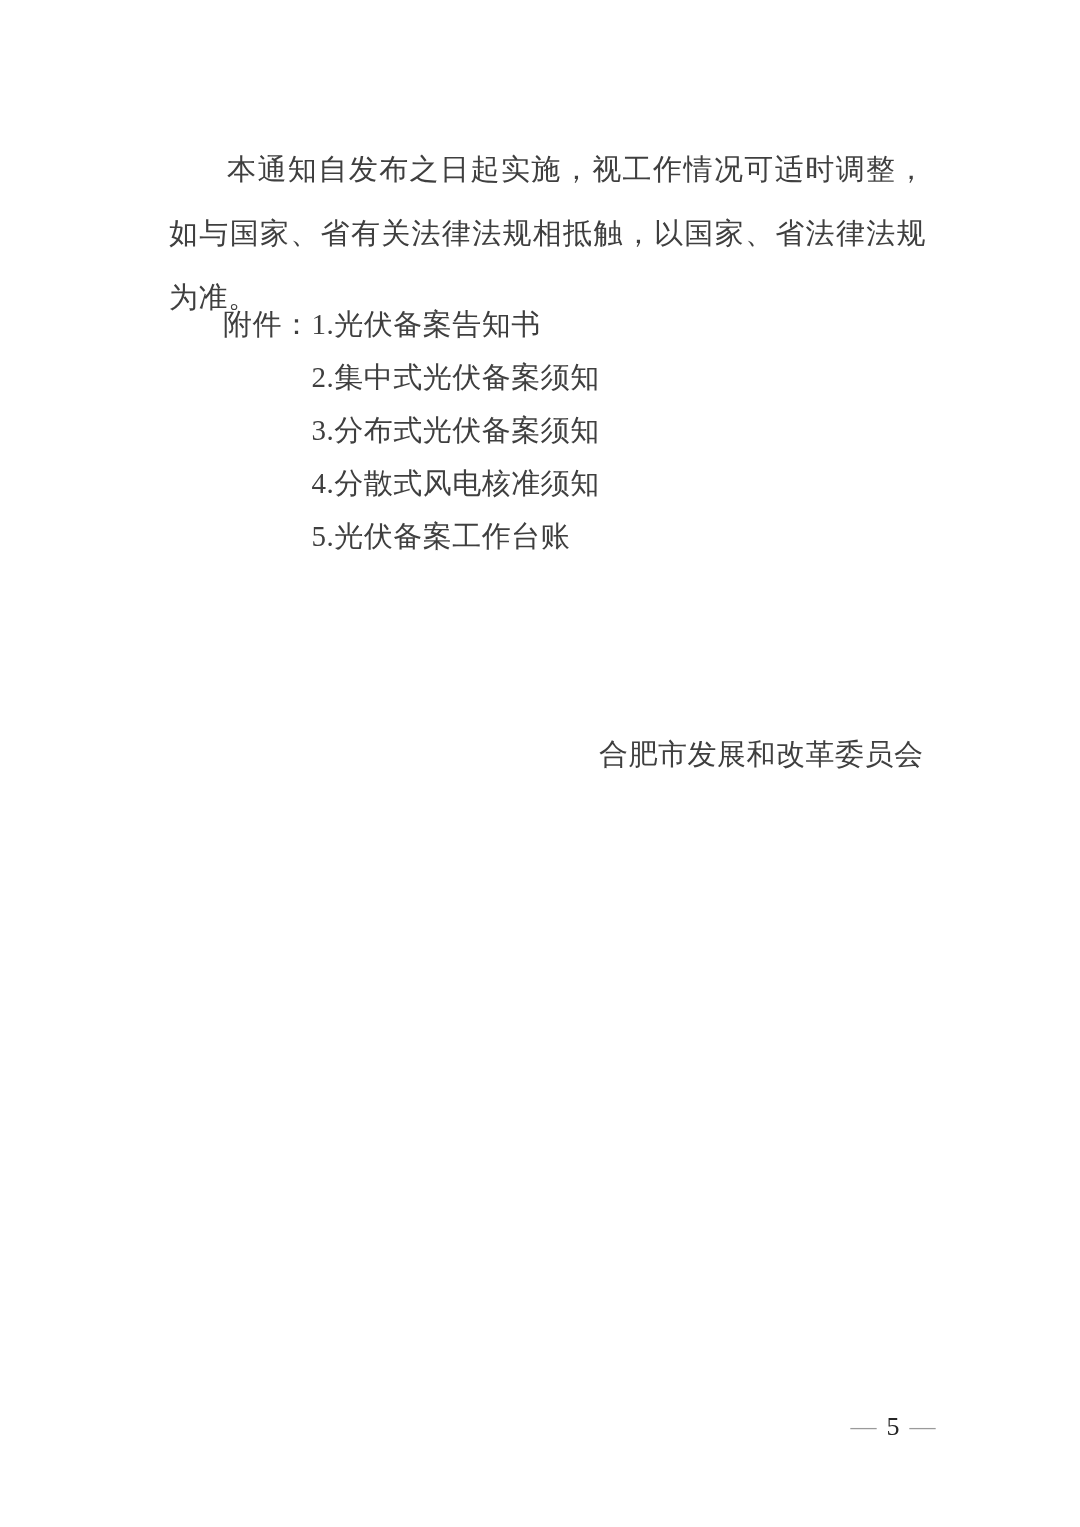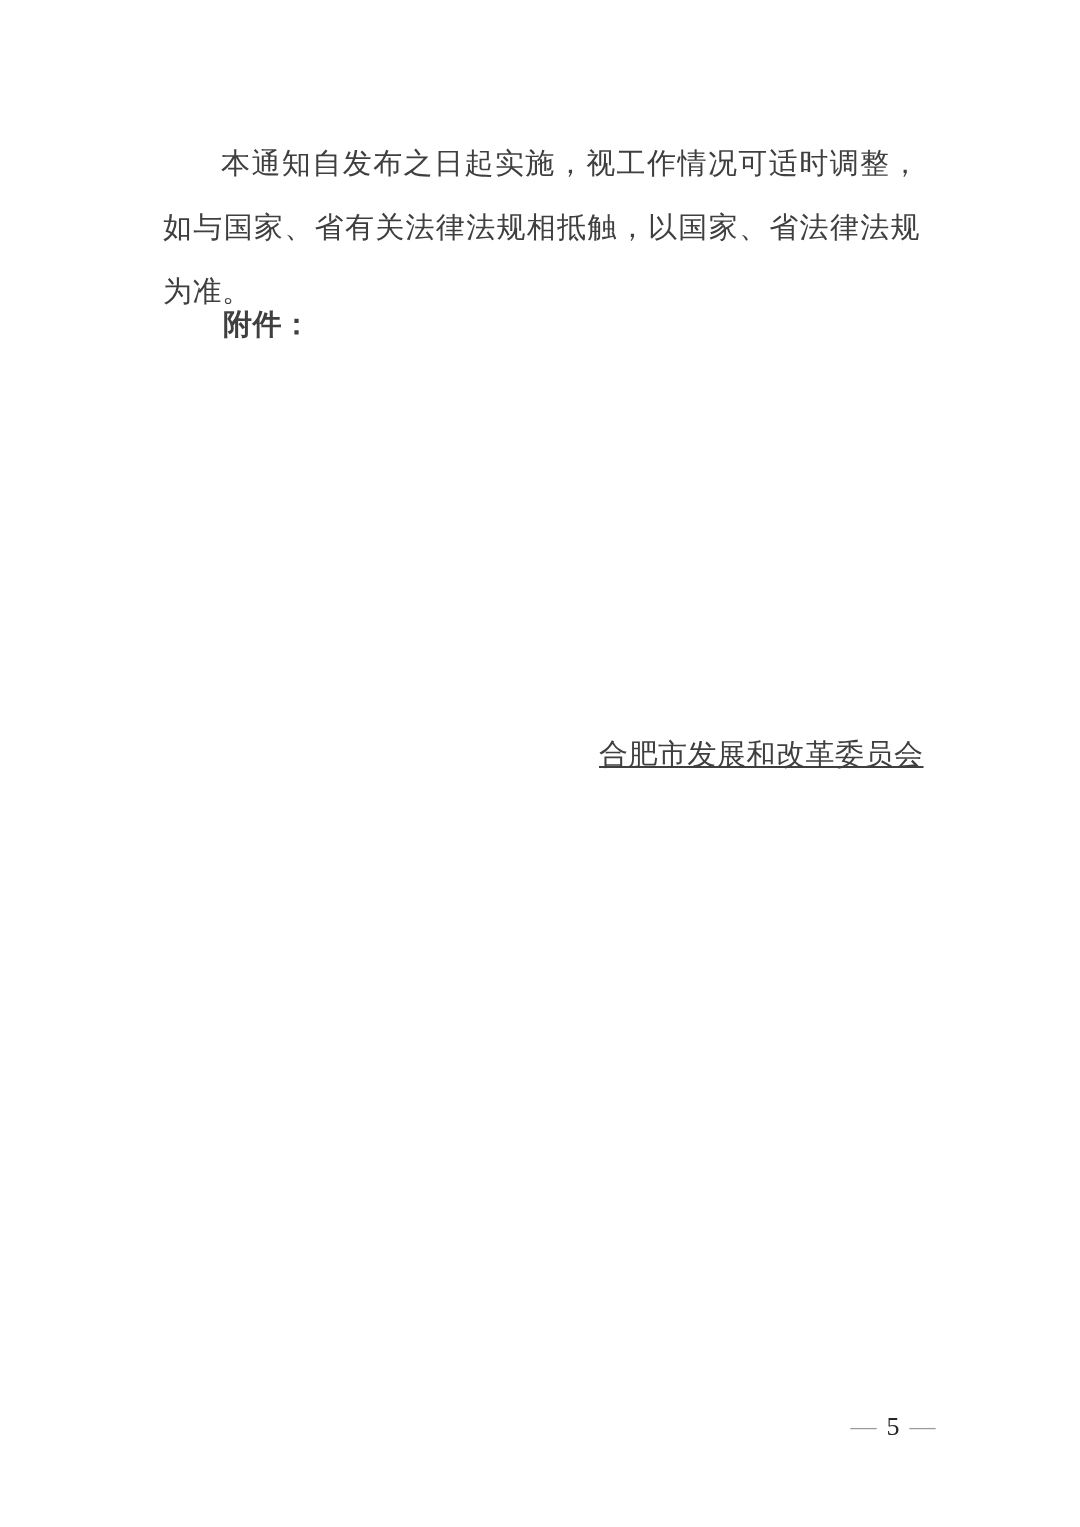--- a/index.html
+++ b/index.html
@@ -20,53 +20,51 @@
   .body-paragraph {
     position: absolute;
     top: 131px;
     left: 163px;
     width: 757px;
     font-size: 29px;
     line-height: 64px;
     text-align: justify;
     text-indent: 2em;
     letter-spacing: 0.5px;
-    margin: 0;
+    margin: 6px;
   }
   .attachments {
     position: absolute;
     top: 298px;
     left: 223px;
     display: flex;
     align-items: flex-start;
     font-size: 29px;
     line-height: 53px;
     letter-spacing: 0.5px;
   }
   .attachments-label {
     white-space: nowrap;
-    font-weight: bold;
   }
   .attachments-list {
     margin: 0;
     padding: 0;
   }
   .attachment-item {
     white-space: nowrap;
   }
   .signature-block {
     position: absolute;
     top: 728px;
     left: 599px;
     width: 320px;
     font-size: 29px;
     line-height: 53px;
     letter-spacing: 0.5px;
     text-align: right;
-    text-decoration: underline;
   }
   .signature-organization {
     white-space: nowrap;
   }
   .signature-date {
     white-space: nowrap;
   }
   .page-footer {
     position: absolute;
     top: 1412px;
@@ -88,20 +86,27 @@
 </style>
 </head>
 <body>
 
 <div class="page">
 
   <p class="body-paragraph">本通知自发布之日起实施，视工作情况可适时调整，如与国家、省有关法律法规相抵触，以国家、省法律法规为准。</p>
 
   <div class="attachments">
     <span class="attachments-label">附件：</span>
+    <div class="attachments-list">
+      <div class="attachment-item">1.光伏备案告知书</div>
+      <div class="attachment-item">2.集中式光伏备案须知</div>
+      <div class="attachment-item">3.分布式光伏备案须知</div>
+      <div class="attachment-item">4.分散式风电核准须知</div>
+      <div class="attachment-item">5.光伏备案工作台账</div>
+    </div>
   </div>
 
   <div class="signature-block">
     <div class="signature-organization">合肥市发展和改革委员会</div>
   </div>
 
   <div class="page-footer">
     <span class="footer-dash">—</span><span class="footer-page-number">5</span><span class="footer-dash">—</span>
   </div>
 

